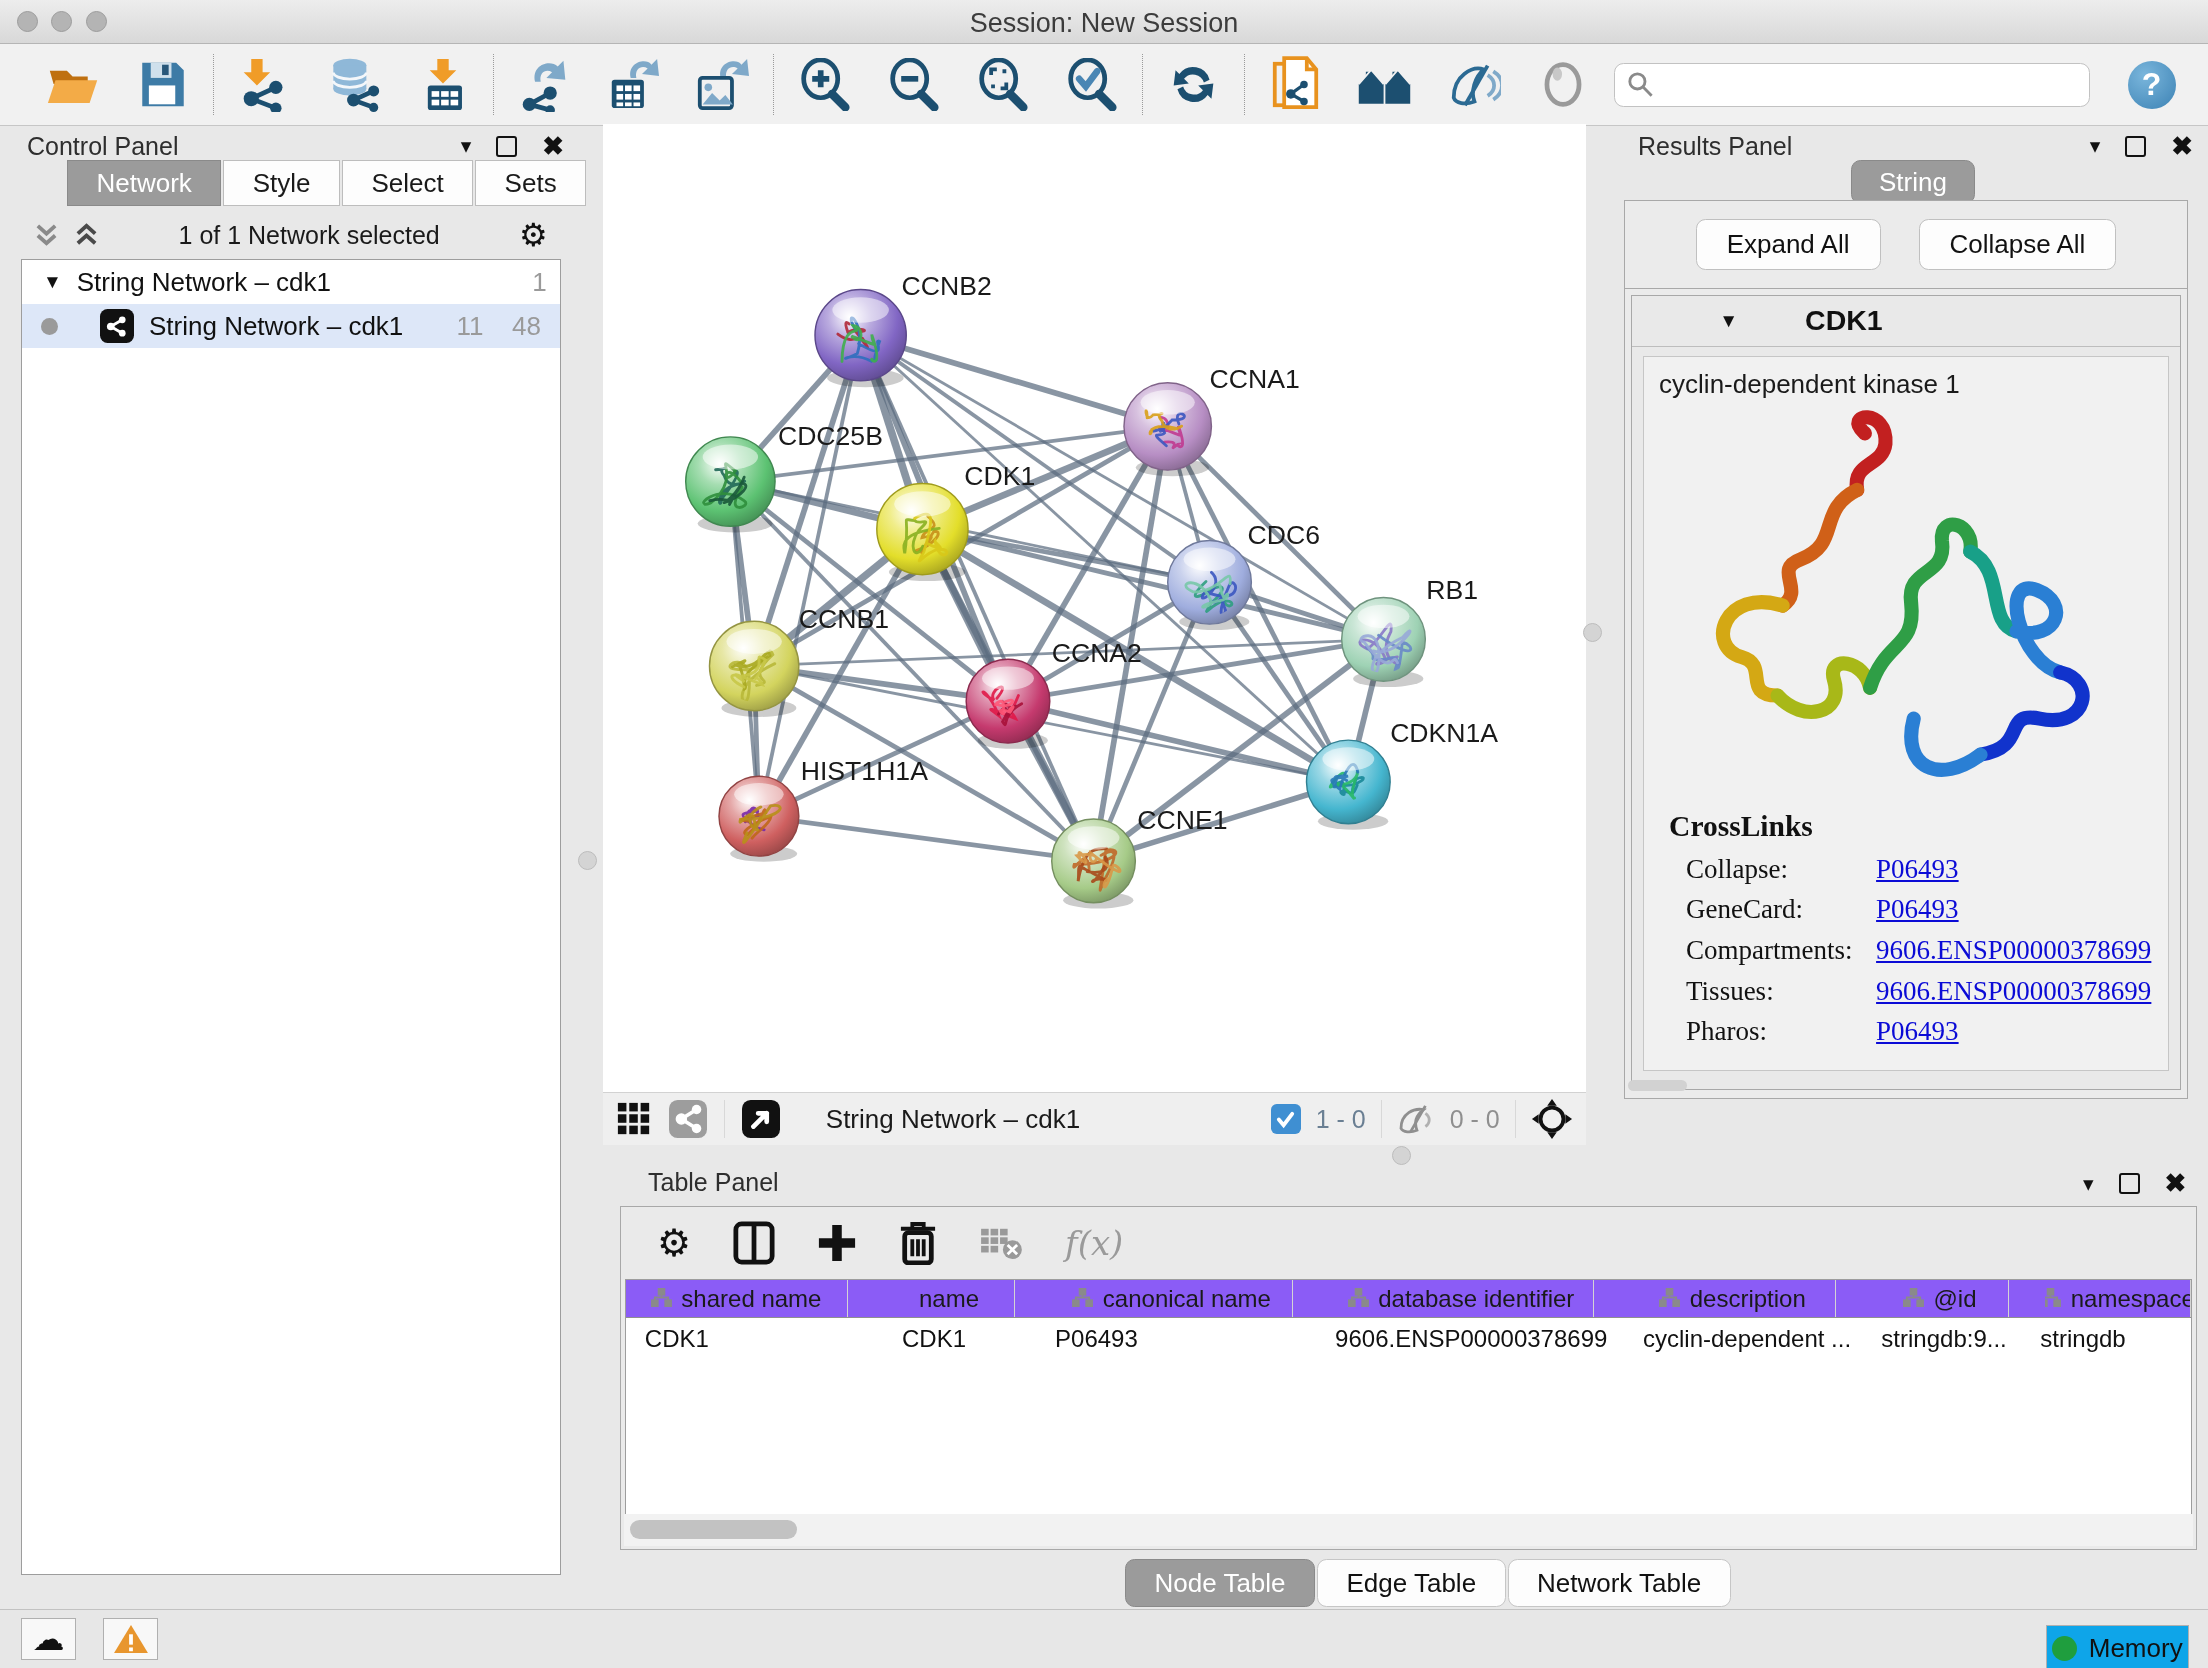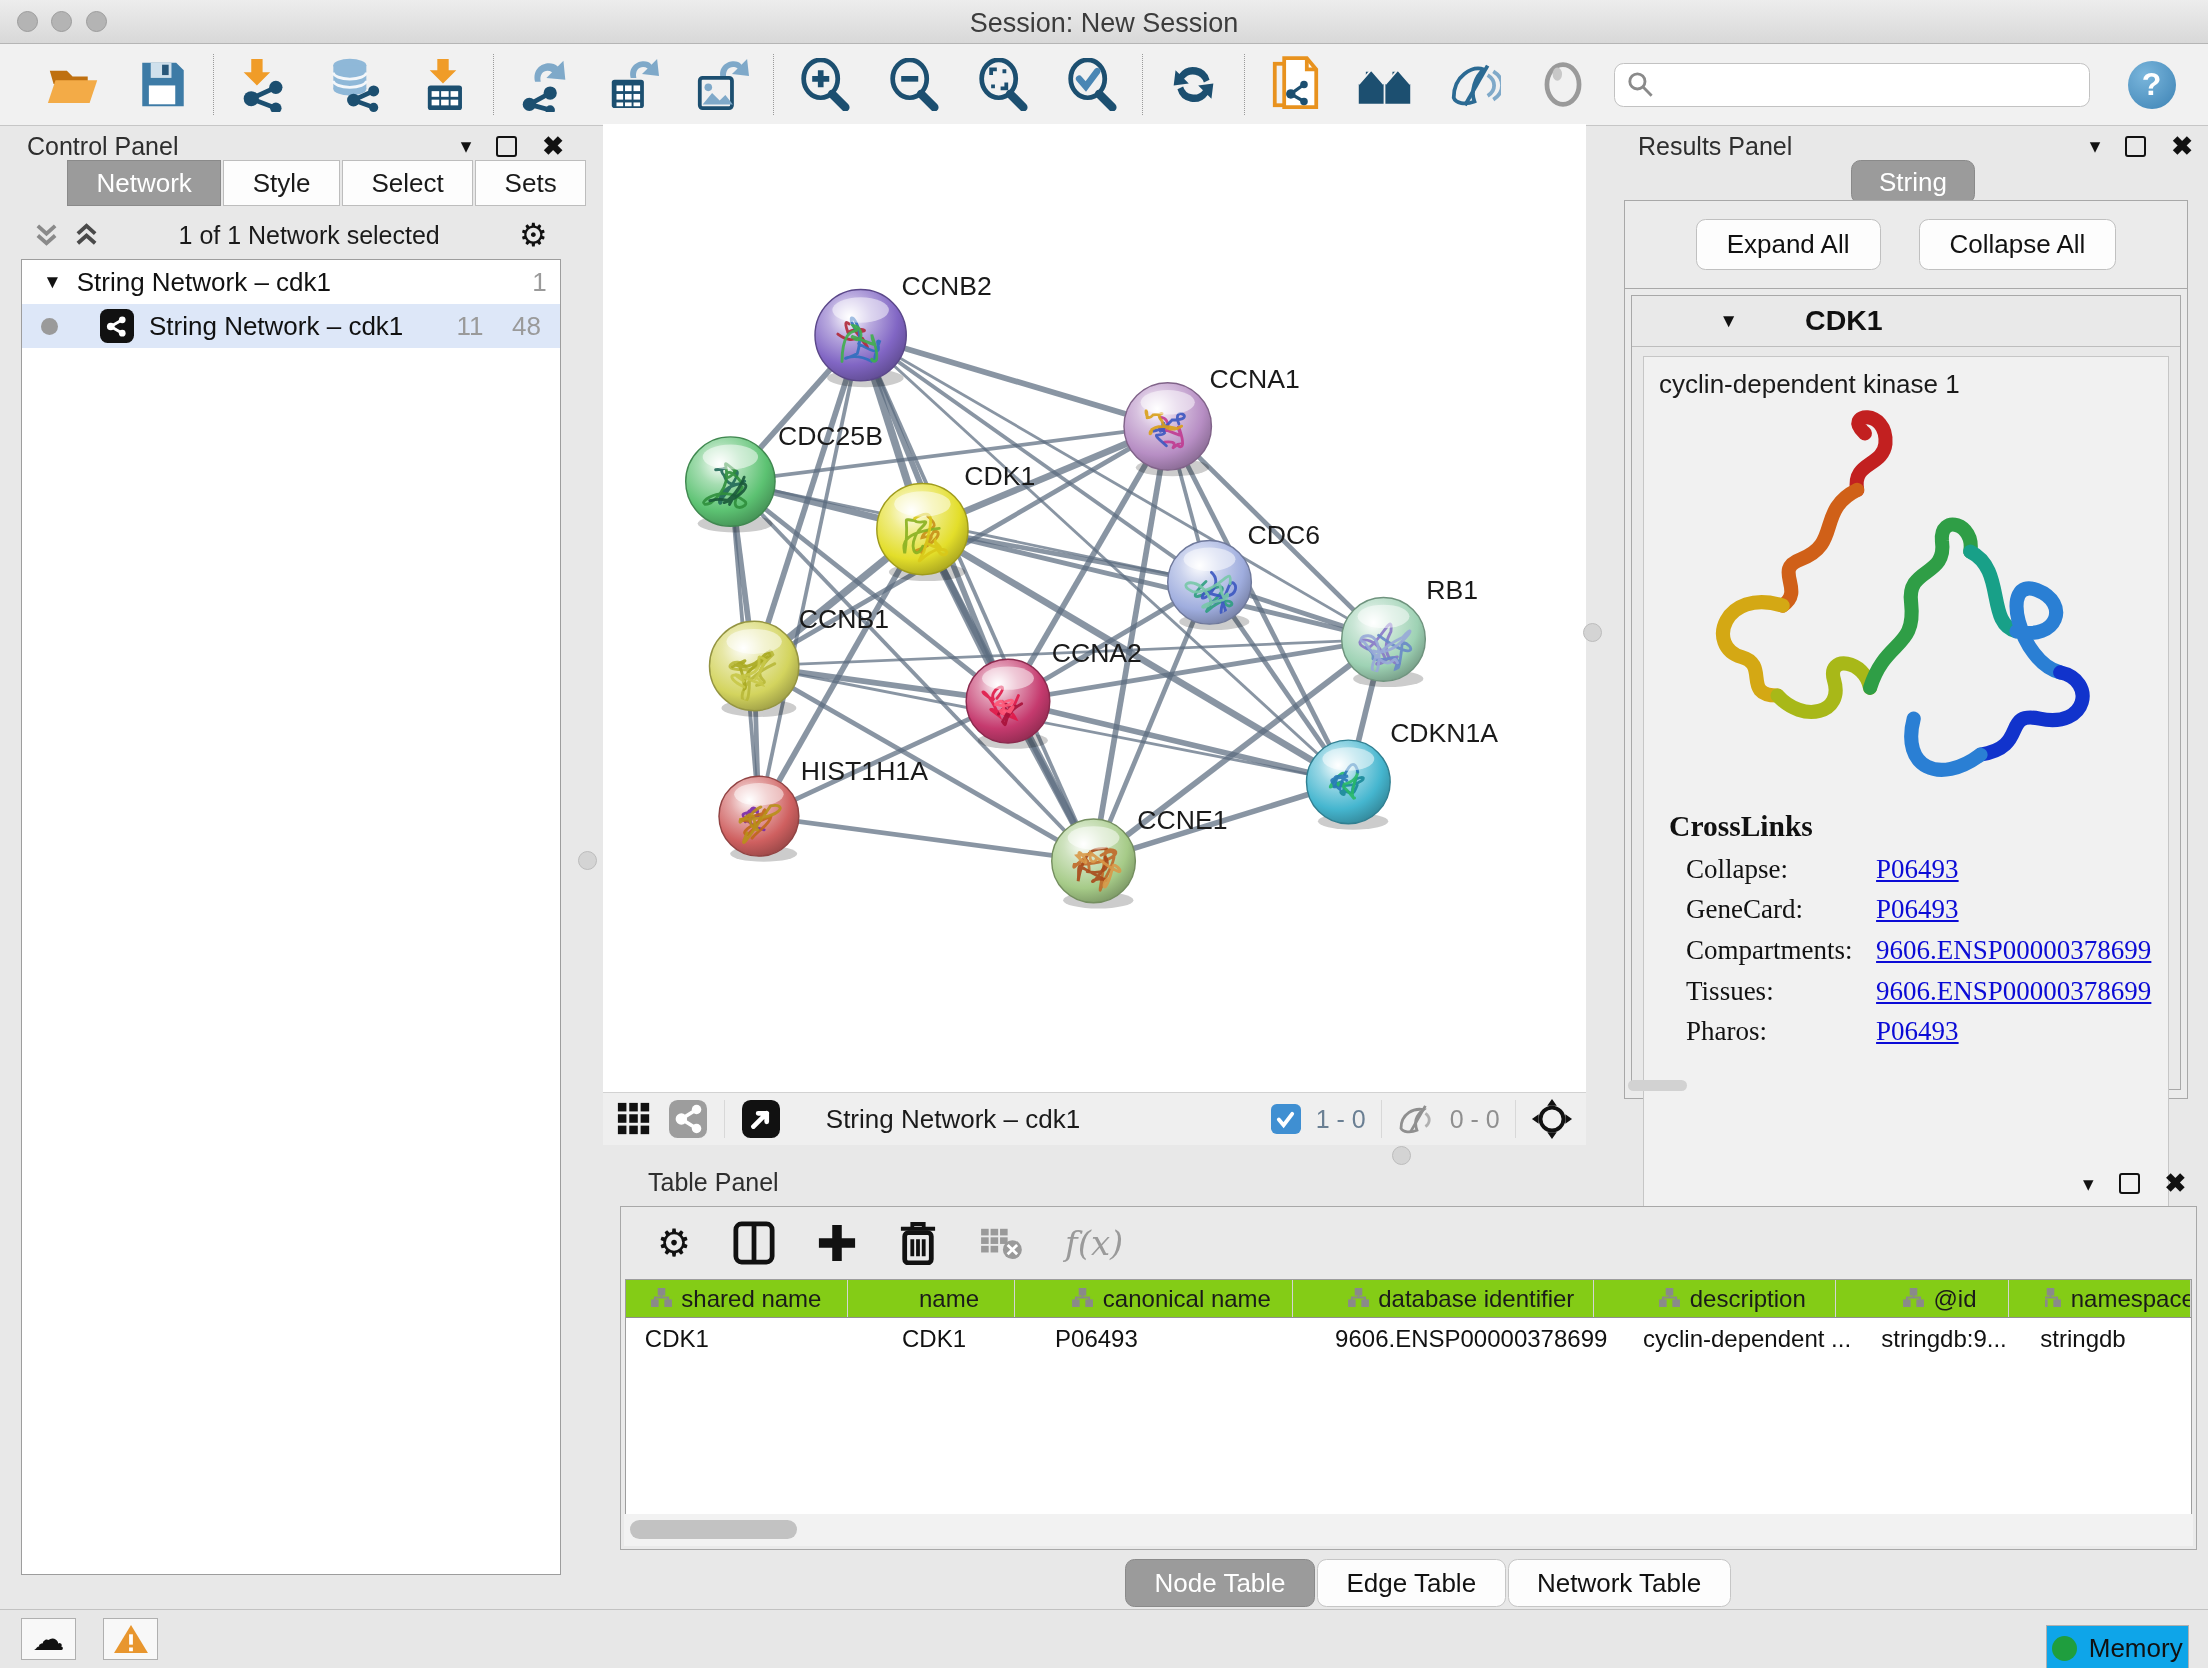--- a/index.html
+++ b/index.html
@@ -70,37 +70,37 @@
   
   .rp-header { position:absolute; left:1638px; top:129px; width:555px; height:34px; display:flex; align-items:center; }
   .rp-tab { position:absolute; left:1851px; top:160px; background:#9b9b9b; color:#fff; border:1.9px solid #8a8a8a;
     border-radius:9.5px; font-size:26px; padding:5.7px 27px; }
   .rp-box { position:absolute; left:1624px; top:200px; width:564px; height:899px; background:#ebebeb; border:1.9px solid #a8a8a8; }
   .rp-buttons { height:88px; border-bottom:1.9px solid #a8a8a8; display:flex; align-items:center; justify-content:center; gap:38px; }
   .rp-btn { background:#fdfdfd; border:1.9px solid #c0c0c0; border-radius:9.5px; font-size:26px; padding:8.6px 30px; color:#111; }
   .rp-section { margin:5.7px 5.7px; border:1.9px solid #a8a8a8; height:795px; background:#e9e9e9; }
   .rp-sec-head { height:51px; display:flex; align-items:center; gap:67px; padding-left:80px; border-bottom:1.9px solid #bdbdbd; }
   .rp-gene { font-size:28.5px; font-weight:bold; color:#111; }
-  .rp-card { margin:9.5px 11.4px; border:1.9px solid #c6c6c6; background:#f1f1f1; height:924px; overflow:hidden; }
+  .rp-card { margin:9.5px 11.4px; border:1.9px solid #c6c6c6; background:#f1f1f1; height:715px; overflow:hidden; }
   .rp-desc { font-size:26px; color:#1a1a1a; padding:11.4px 15px 0 15px; }
   .protein-wrap { display:flex; justify-content:center; padding-top:9.5px; }
   .xl-title { font-family:"Liberation Serif", serif; font-weight:bold; font-size:29.5px; color:#111; padding:13.3px 0 5.7px 25px; }
   .xl-row { display:flex; font-family:"Liberation Serif", serif; font-size:27px; padding:4.8px 0 4.8px 42px; }
   .xl-label { width:190px; color:#111; }
   .xl-link { color:#0b0bd6; text-decoration:underline; }
   .rp-hthumb { position:absolute; left:1628px; top:1080px; width:59px; height:11.4px; background:#d2d2d2; border-radius:5.7px; }
 
   
   .tp-title { position:absolute; left:648px; top:1168px; font-size:25px; color:#2e2e2e; }
   .tp-ctrls { position:absolute; left:2083px; top:1168px; display:flex; gap:25px; align-items:center; }
   .tp-box { position:absolute; left:620px; top:1206px; width:1577px; height:344px; background:#eaeaea; border:1.9px solid #a8a8a8; }
   .tp-toolbar { height:72px; display:flex; align-items:center; padding-left:36px; gap:42px; }
   .fx { font-family:"DejaVu Serif", serif; font-style:italic; font-size:34px; color:#9a9a9a; }
   .tp-table { margin:0 3.8px; background:#fff; border:1.9px solid #9d9d9d; height:242px; overflow:hidden; }
-  .tp-hrow { display:flex; height:38px; background:#84cc16; border-bottom:1.9px solid #8f8f8f;gap:36px; }
+  .tp-hrow { display:flex; height:38px; background:#8b5cf6; border-bottom:1.9px solid #8f8f8f;gap:36px; }
   .tp-hcell { display:flex; align-items:center; justify-content:center; gap:9.5px; font-size:24px; color:#1a1a1a;
     border-right:1.9px solid #d4d4d4; overflow:hidden; white-space:nowrap; }
   .tp-drow { display:flex; height:42px; }
   .tp-dcell { font-size:24px; color:#111; padding-left:19px; display:flex; align-items:center; overflow:hidden; white-space:nowrap; }
   .tp-scroll { position:absolute; left:624px; top:1514px; width:1569px; height:32px; background:#f2f2f2; }
   .tp-thumb { position:absolute; left:5.7px; top:5.7px; width:167px; height:19px; background:#c2c2c2; border-radius:9.5px; }
 
   .bottom-tabs { position:absolute; left:1125px; top:1559px; display:flex; }
   .bt-tab { font-size:26px; padding:7.6px 28.5px; background:#fdfdfd; border:1.9px solid #c6c6c6; border-radius:9.5px; margin-right:1.9px; color:#111; }
   .bt-tab.active { background:#9b9b9b; color:#fff; border-color:#8a8a8a; }

